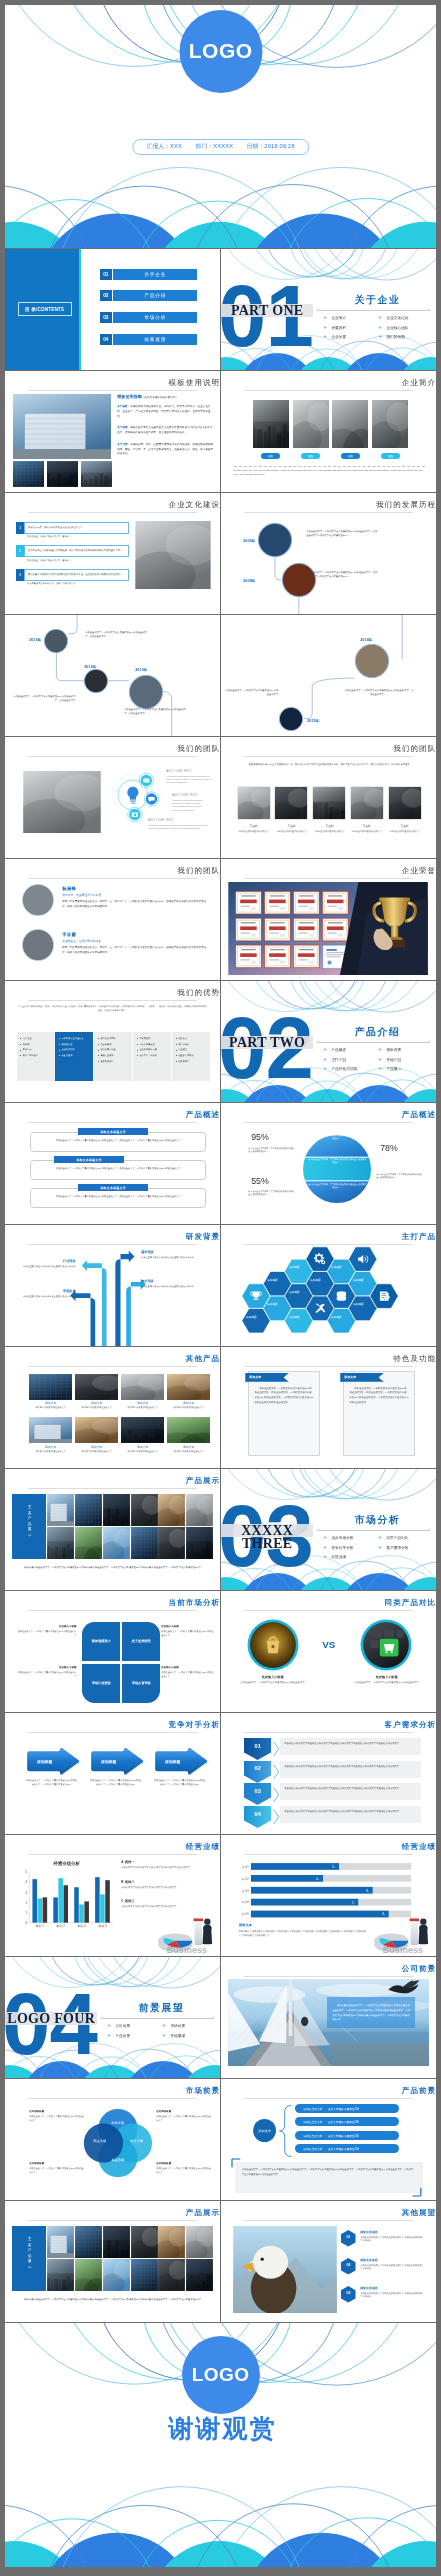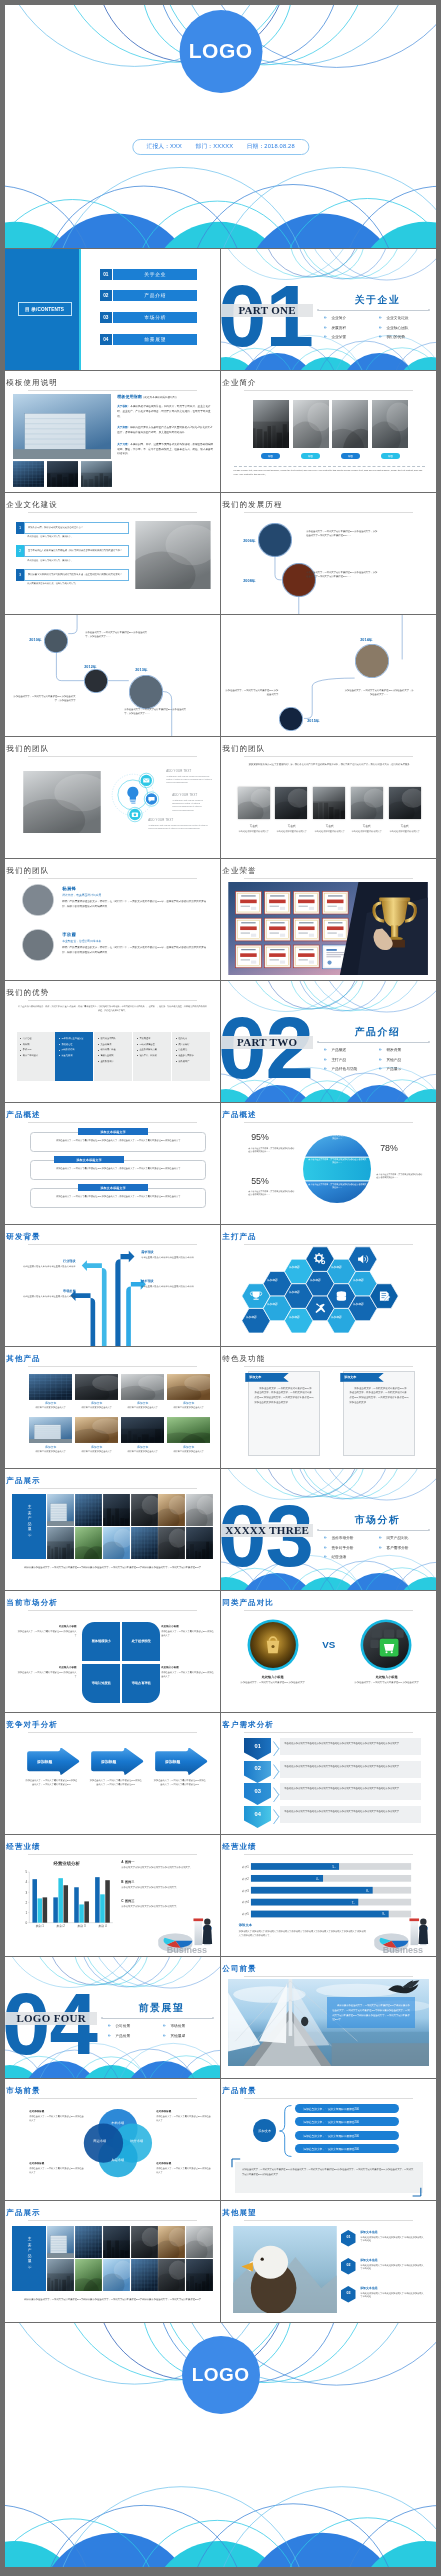--- a/index.html
+++ b/index.html
@@ -6,39 +6,39 @@
   html{background:#6d6d6d;}
   body{width:442px;background:#6d6d6d;font-family:"Liberation Sans",sans-serif;-webkit-font-smoothing:antialiased;}
   .page{width:442px;padding:5.2px;}
   .cover{width:431px;height:243px;background:#fff;position:relative;overflow:hidden;}
   .grid{width:431px;display:grid;grid-template-columns:215px 215px;gap:1px;margin-top:1px;}
   .slide{width:215px;height:121px;background:#fff;position:relative;overflow:hidden;}
   .endslide{width:431px;height:244px;background:#fff;position:relative;overflow:hidden;margin-top:1px;}
   svg{display:block;}
   .abs{position:absolute;}
   
-  .stitle{position:absolute;left:0;right:0;top:7.3px;text-align:left;font-size:7.5px;color:#1b6fc4;font-weight:700;letter-spacing:1.1px;text-indent:1.1px;}
+  .stitle{position:absolute;left:0;right:0;top:7.3px;text-align:right;font-size:7.5px;color:#1b6fc4;font-weight:700;letter-spacing:1.1px;text-indent:1.1px;}
   .stitle.dark{color:#3a3a3a;font-weight:400;}
   .sline{position:absolute;left:23px;right:23px;top:18.7px;height:0.5px;background:#dcdcdc;}
 
 .cv-logo{position:absolute;left:50%;top:4.7px;transform:translateX(-50%);width:83px;height:83px;border-radius:50%;background:#3d8ae8;display:flex;align-items:center;justify-content:center;}
 .cv-logo span{color:#fff;font-size:21px;font-weight:700;letter-spacing:0.5px;}
 .cv-logo.end{top:12.4px;width:78px;height:78px;}
 .cv-logo.end span{font-size:19px;}
 .cv-title{position:absolute;left:0;right:0;top:96px;text-align:center;font-size:25px;line-height:1;font-weight:900;color:#2a7de1;letter-spacing:3.9px;text-indent:3.9px;}
 .cv-title.end{top:93px;font-size:25px;letter-spacing:2.1px;}
 .cv-meta{position:absolute;left:50%;transform:translateX(-50%);top:134px;border:0.5px solid #8fc6f0;border-radius:7.8px;padding:3.1px 13.5px;display:flex;gap:13.5px;background:rgba(255,255,255,0.55);}
 .cv-meta span{font-size:5.7px;color:#2a7de1;letter-spacing:0.2px;}
 
 .toc-label{position:absolute;left:12.4px;top:53px;width:54px;text-align:center;border:0.5px solid #bfe3f7;padding:3.1px 0;color:#fff;font-size:4.7px;font-weight:700;letter-spacing:0.1px;}
 .toc-num{display:inline-block;width:11.4px;height:11px;line-height:11px;text-align:center;background:#1268b3;color:#fff;font-size:4.7px;font-weight:700;vertical-align:top;}
 .toc-bar{display:inline-block;width:84px;height:11px;line-height:11px;text-align:center;background:#1b7fd4;color:#fff;font-size:4.7px;vertical-align:top;margin-left:1.6px;letter-spacing:0.8px;}
 
 .sec-big{position:absolute;left:-3.1px;top:23px;font-size:87px;line-height:1;font-weight:700;color:#1268b3;letter-spacing:-1px;font-family:"Liberation Sans",sans-serif;}
-.sec-part{position:absolute;left:0;top:55px;width:92px;height:13px;line-height:13px;text-align:center;background:rgba(226,228,230,0.92);font-family:"Liberation Serif",serif;font-weight:700;font-size:11px;color:#12213a;letter-spacing:0.3px;}
+.sec-part{position:absolute;left:0;top:55px;width:92px;height:13px;line-height:13px;text-align:center;background:rgba(226,228,230,0.92);font-family:"Liberation Serif",serif;font-weight:700;font-size:14px;color:#12213a;letter-spacing:0.3px;}
 .sec-title{position:absolute;left:110px;top:45px;width:91px;text-align:center;font-size:9.8px;font-weight:700;color:#1268b3;letter-spacing:1.6px;text-indent:1.6px;}
 .sec-tline{position:absolute;left:97px;top:61px;width:111px;height:0.5px;background:#c4ccd4;}
 .sec-tline:before,.sec-tline:after{content:"";position:absolute;top:-0.8px;width:2.1px;height:2.1px;border-radius:50%;background:#c4ccd4;}
 .sec-tline:before{left:-1px;} .sec-tline:after{right:-1px;}
 .sec-links{position:absolute;left:103px;top:64px;width:110px;display:flex;flex-wrap:wrap;}
 .sec-link{width:50%;display:flex;align-items:center;gap:4.1px;height:9.3px;font-size:3.7px;color:#333;}
 .sec-link .arrow{flex:none;}
 
 .us-h{font-size:4.1px;color:#1268b3;font-weight:700;margin-bottom:6.2px;}
 .us-note{font-weight:400;font-size:2.6px;color:#444;}
@@ -2218,15 +2218,16 @@
         <circle cx="410" cy="541" r="160" fill="none" stroke="#2ec8e6" stroke-width="1.5"></circle>
         <circle cx="556" cy="549" r="200" fill="none" stroke="#3f86d8" stroke-width="1.5"></circle>
         <circle cx="700" cy="541" r="165" fill="none" stroke="#2ec8e6" stroke-width="1.5"></circle>
         <circle cx="845" cy="547" r="195" fill="none" stroke="#3f86d8" stroke-width="1.5"></circle>
         <circle cx="340" cy="561" r="245" fill="none" stroke="#62bdeb" stroke-width="1.3"></circle>
         <circle cx="650" cy="561" r="245" fill="none" stroke="#62bdeb" stroke-width="1.3"></circle>
       </svg>
       <div class="cv-logo end">
         <span>LOGO</span>
       </div>
+      <div class="cv-title end">谢谢观赏</div>
     </div>
   </div>
 
 
 </body></html>

